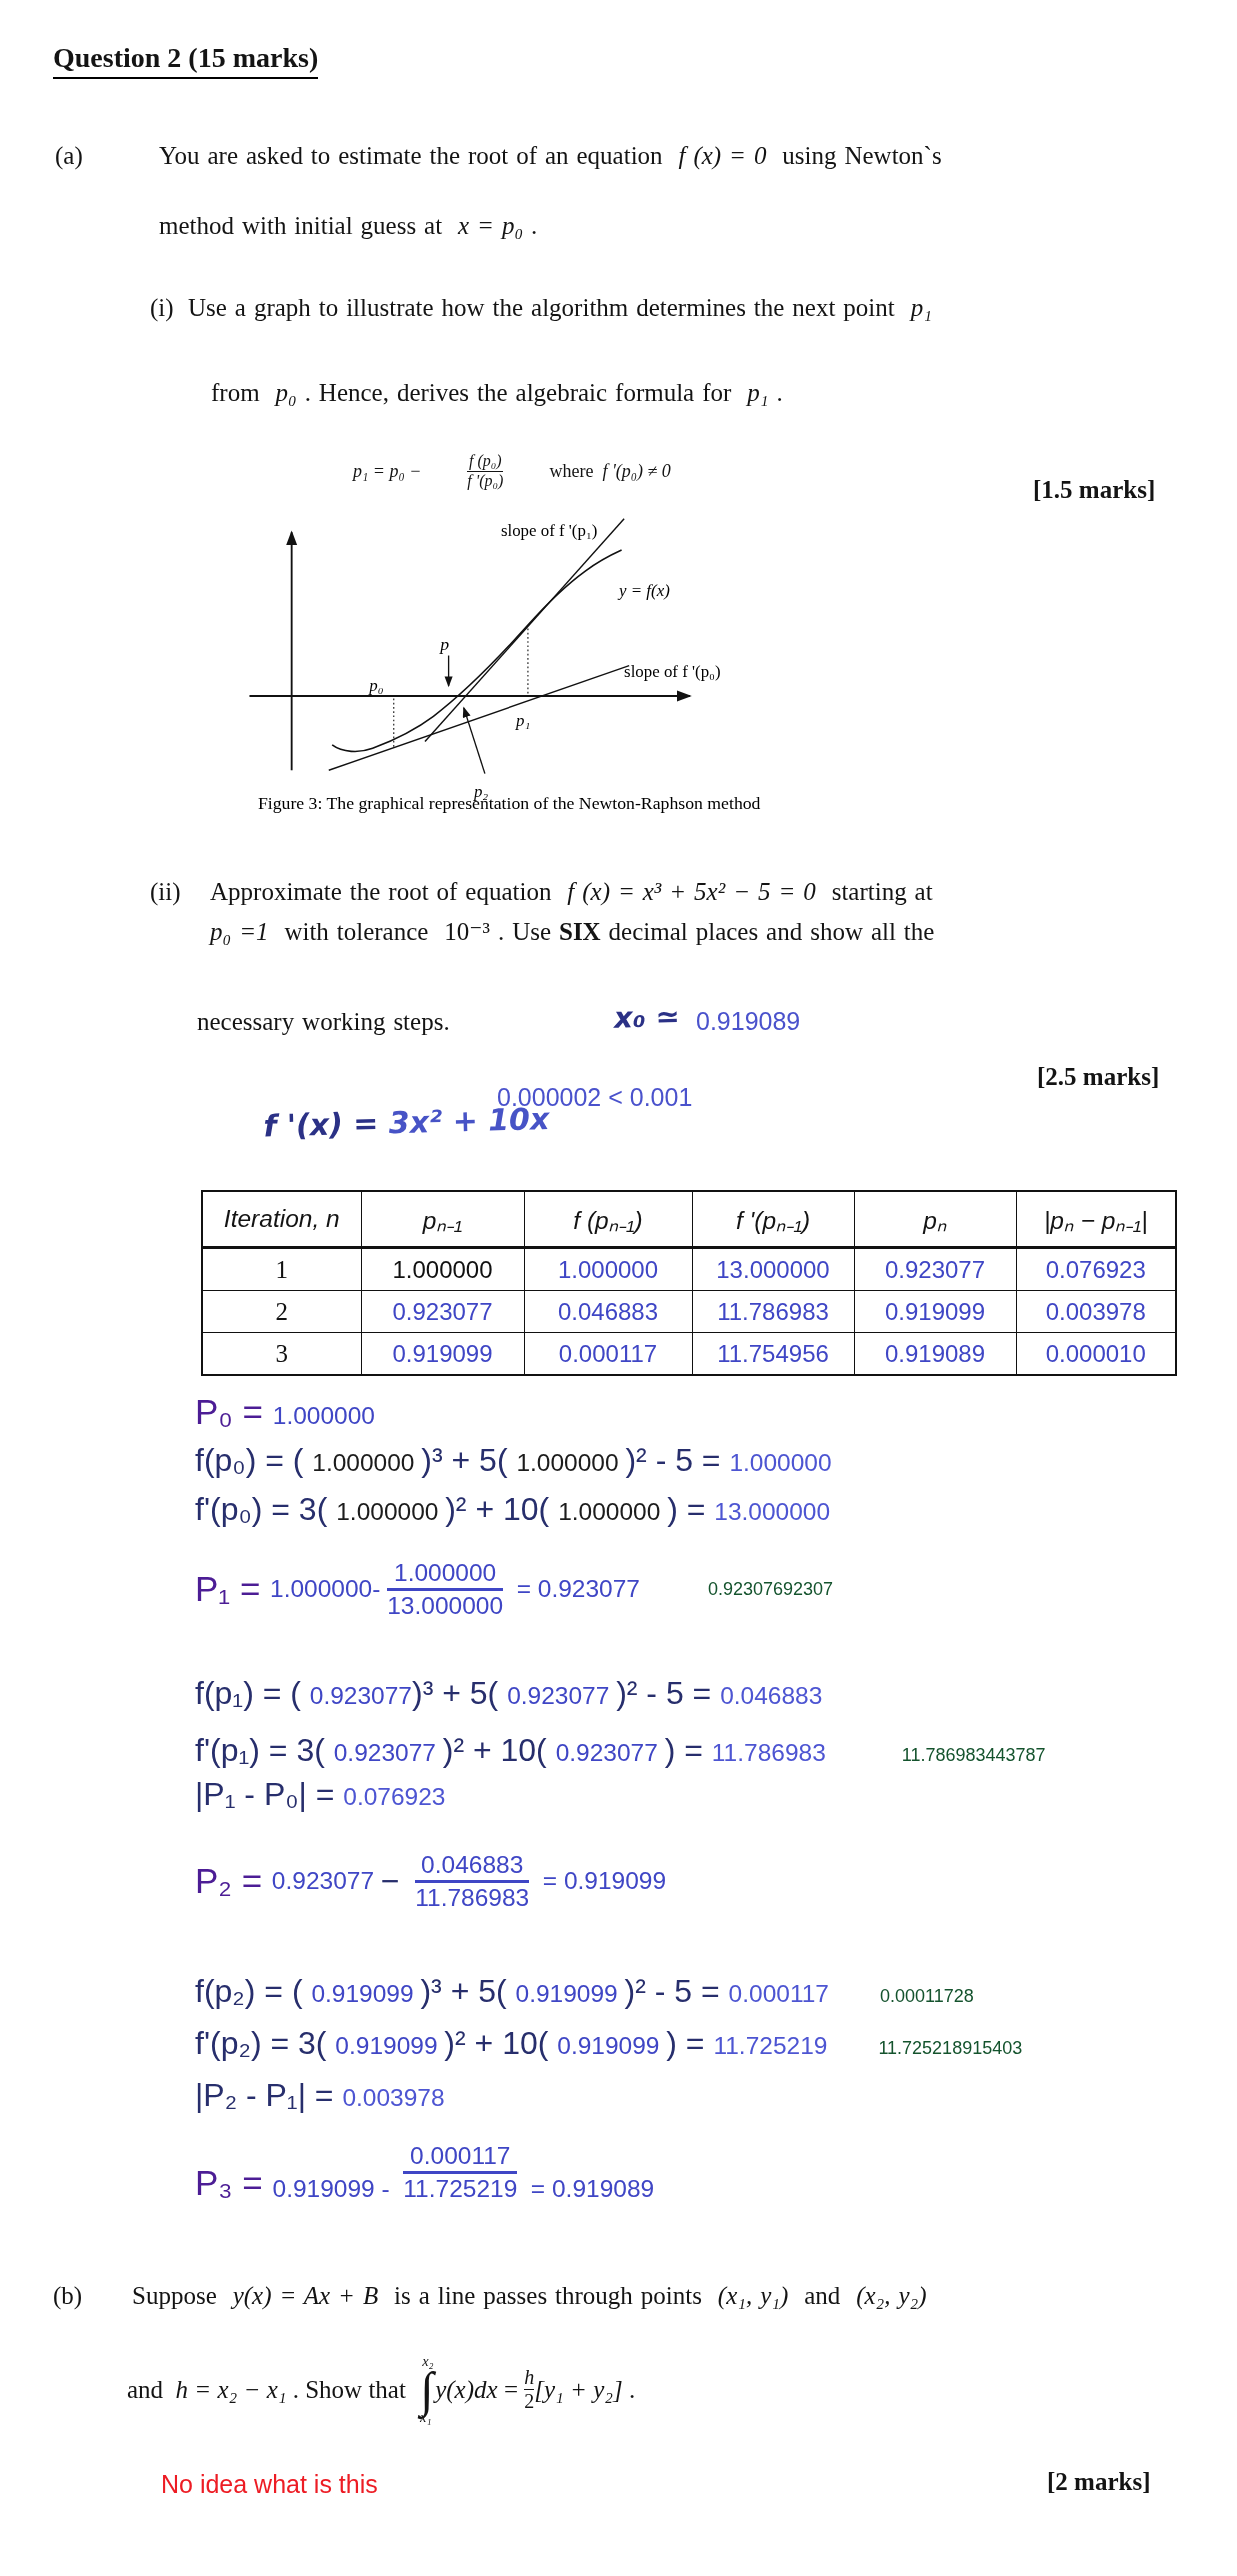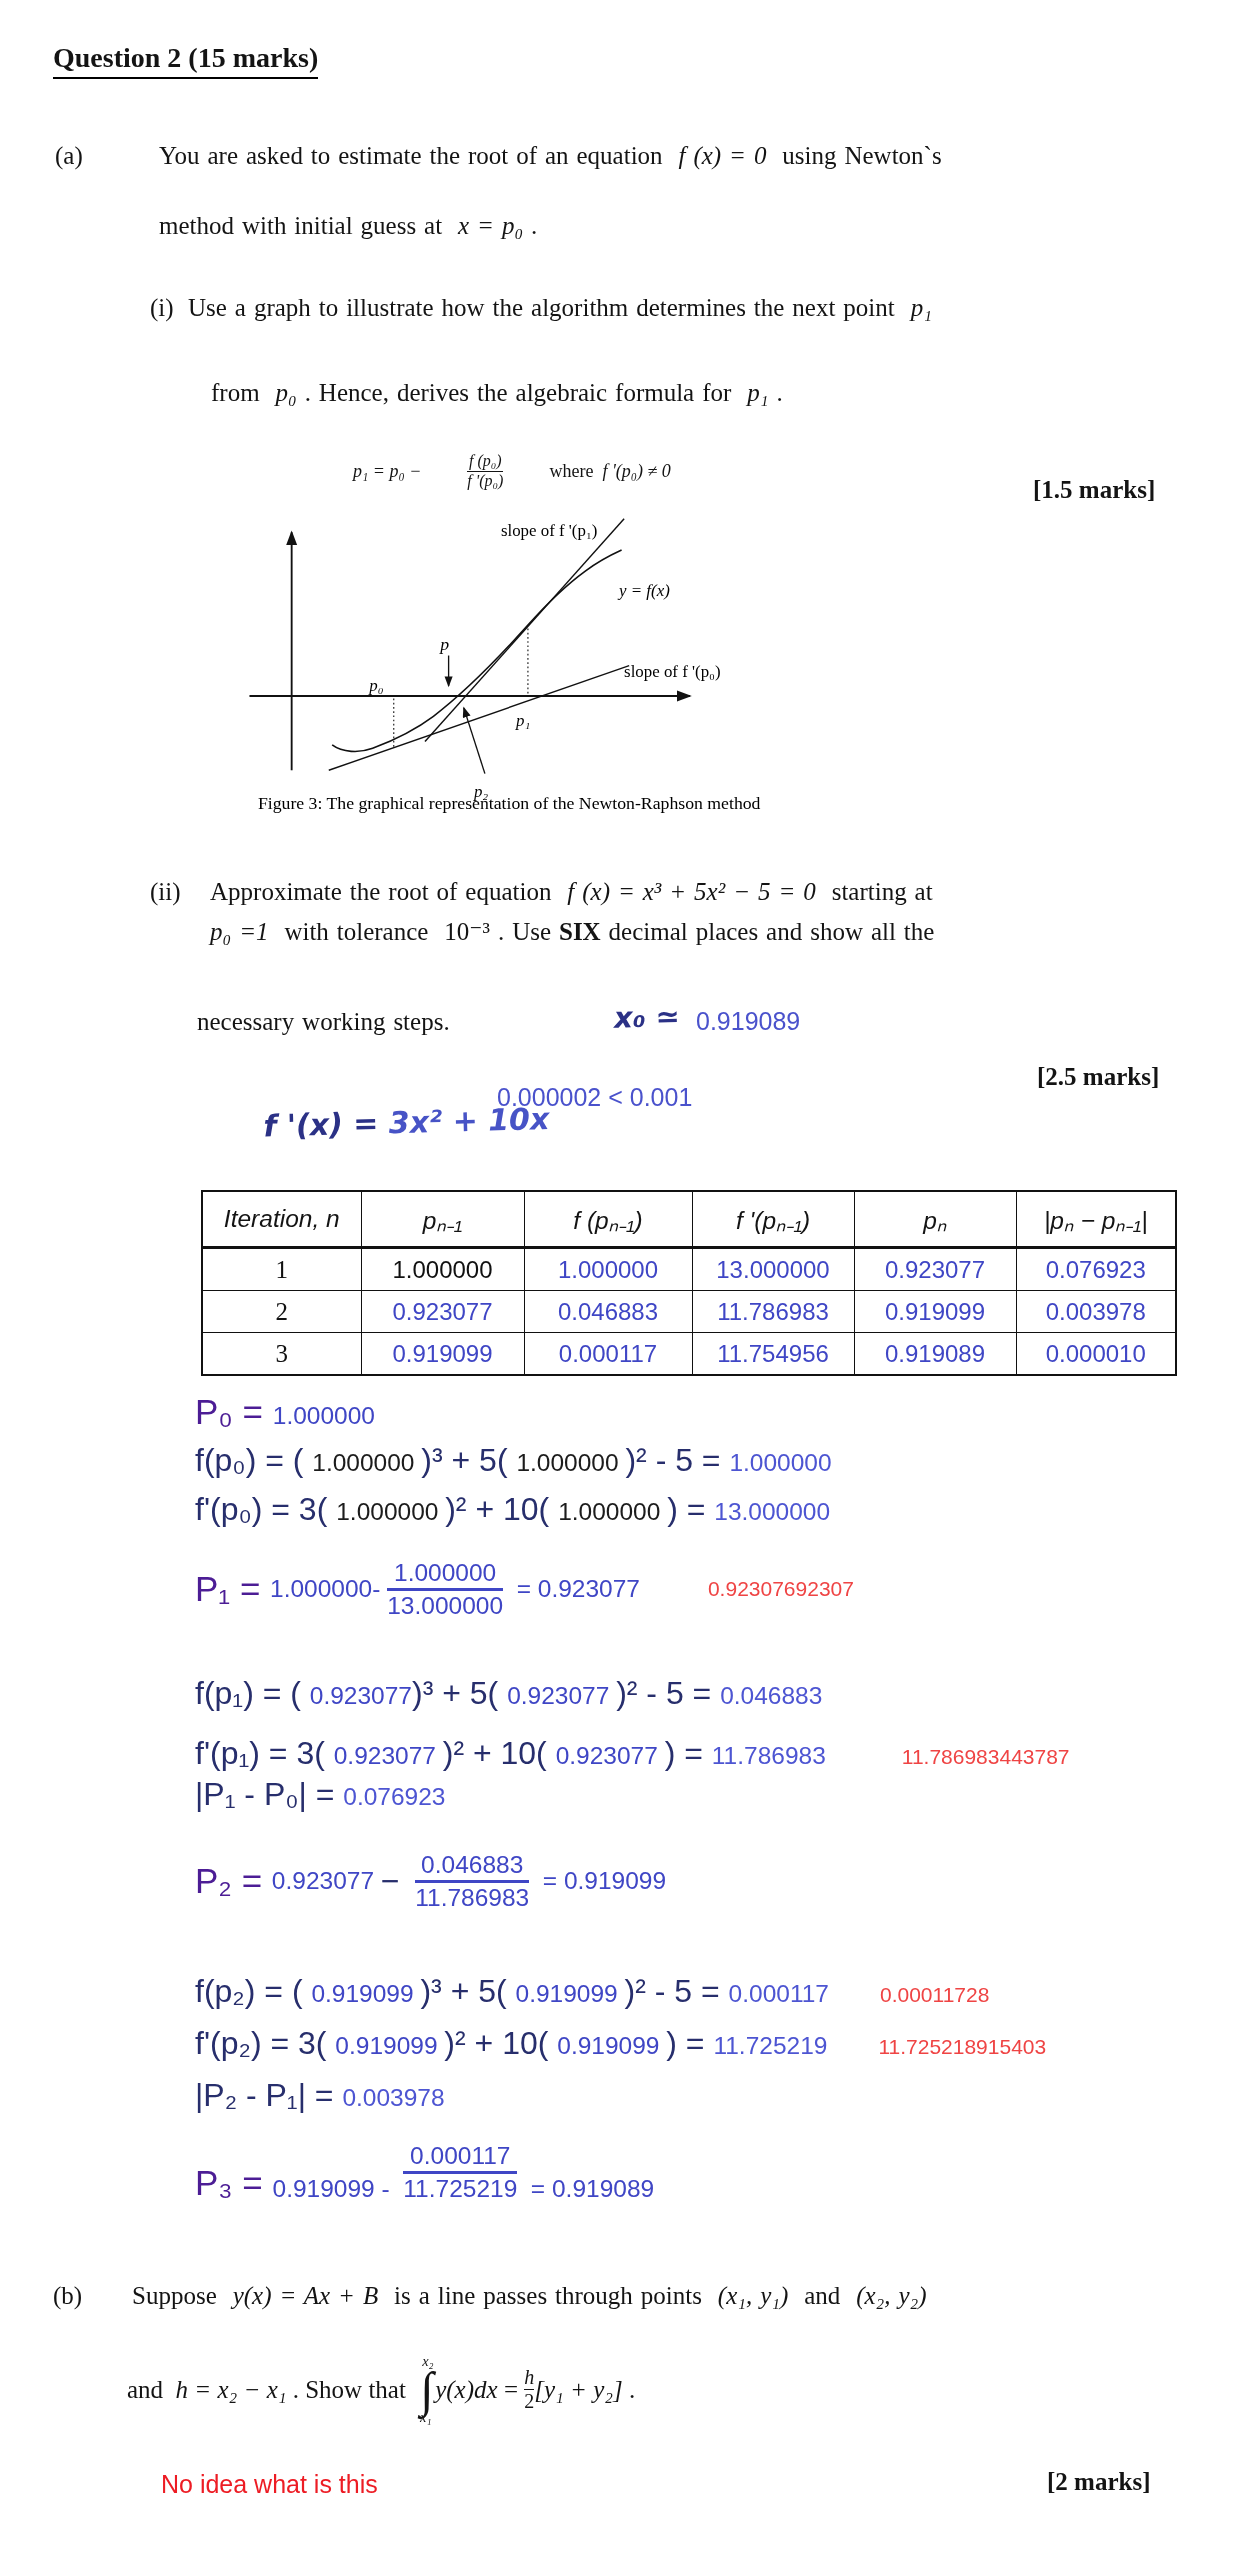--- a/index.html
+++ b/index.html
@@ -19,21 +19,21 @@
   svg text{font-family:"Liberation Serif","DejaVu Serif",serif;}
   
   .workline{position:absolute;display:flex;align-items:baseline;white-space:pre;
             font-family:"Liberation Sans","DejaVu Sans",sans-serif;}
   .workline.c{align-items:center;}
   .big{font-size:35px;color:#4c1d95;}
   .navy{font-size:32px;color:#272e6c;}
   .dark{font-size:24.5px;color:#1c1c1c;}
   .num{font-size:24.5px;color:#3f46c5;}
   .res{font-size:24.5px;color:#4d55d2;}
-  .cyan{font-size:21px;color:#ef4444;}
+  .cyan{font-size:18px;color:#14532d;}
   .frac{display:inline-flex;flex-direction:column;align-items:center;font-size:24.5px;
         color:#3f46c5;line-height:1.12;margin:0 6.8px;}
   .frac .bar{align-self:stretch;height:2.5px;background:#3f46c5;margin:1.7px 0;}
   
   table.iter{border-collapse:collapse;table-layout:fixed;}
   table.iter th,table.iter td{border:1.7px solid #111;text-align:center;vertical-align:middle;}
   table.iter{border:2.5px solid #111;}
   table.iter th{height:52px;font-size:24.5px;font-weight:normal;font-style:italic;
                 border-bottom:3.4px solid #111;font-family:Liberation Sans, sans-serif;}
   table.iter td{height:39px;font-size:24px;font-family:"Liberation Sans","DejaVu Sans",sans-serif;color:#3f46c5;}

